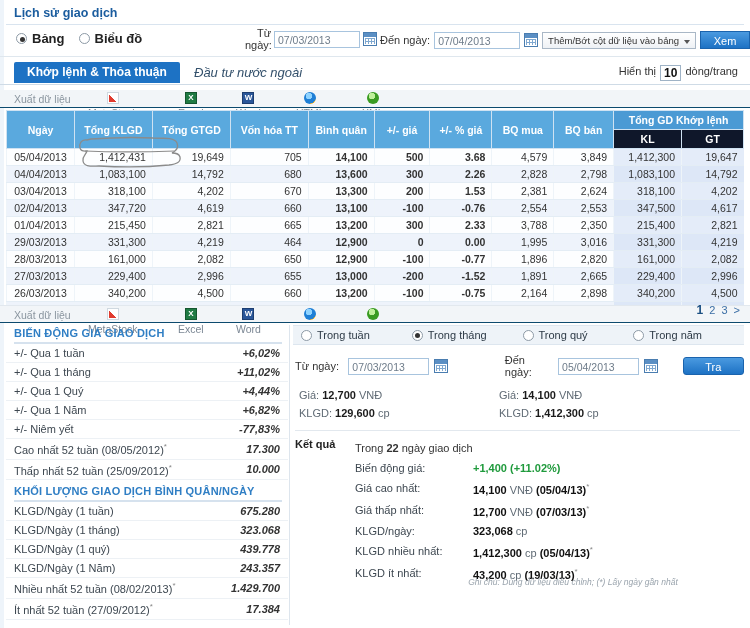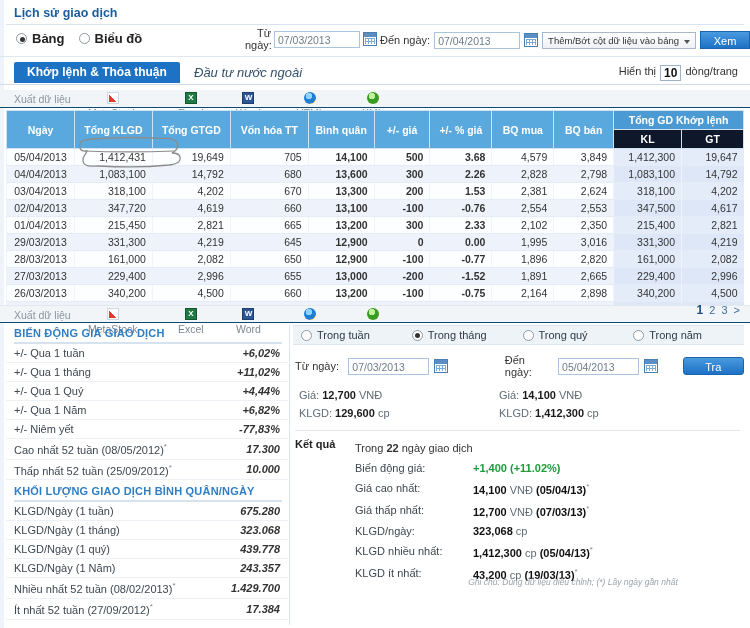--- a/index.html
+++ b/index.html
@@ -327,30 +327,30 @@
           <td class="hl">4,617</td>
         </tr>
         <tr class="">
           <td class="date">01/04/2013</td>
           <td>215,450</td>
           <td>2,821</td>
           <td>665</td>
           <td class="up">13,200</td>
           <td class="up">300</td>
           <td class="up">2.33</td>
-          <td>2,102</td>
+          <td>3,788</td>
           <td>2,350</td>
           <td class="hl">215,400</td>
           <td class="hl">2,821</td>
         </tr>
         <tr class="alt">
           <td class="date">29/03/2013</td>
           <td>331,300</td>
           <td>4,219</td>
-          <td>645</td>
+          <td>464</td>
           <td class="flat">12,900</td>
           <td class="flat">0</td>
           <td class="flat">0.00</td>
           <td>1,995</td>
           <td>3,016</td>
           <td class="hl">331,300</td>
           <td class="hl">4,219</td>
         </tr>
         <tr class="">
           <td class="date">28/03/2013</td>

